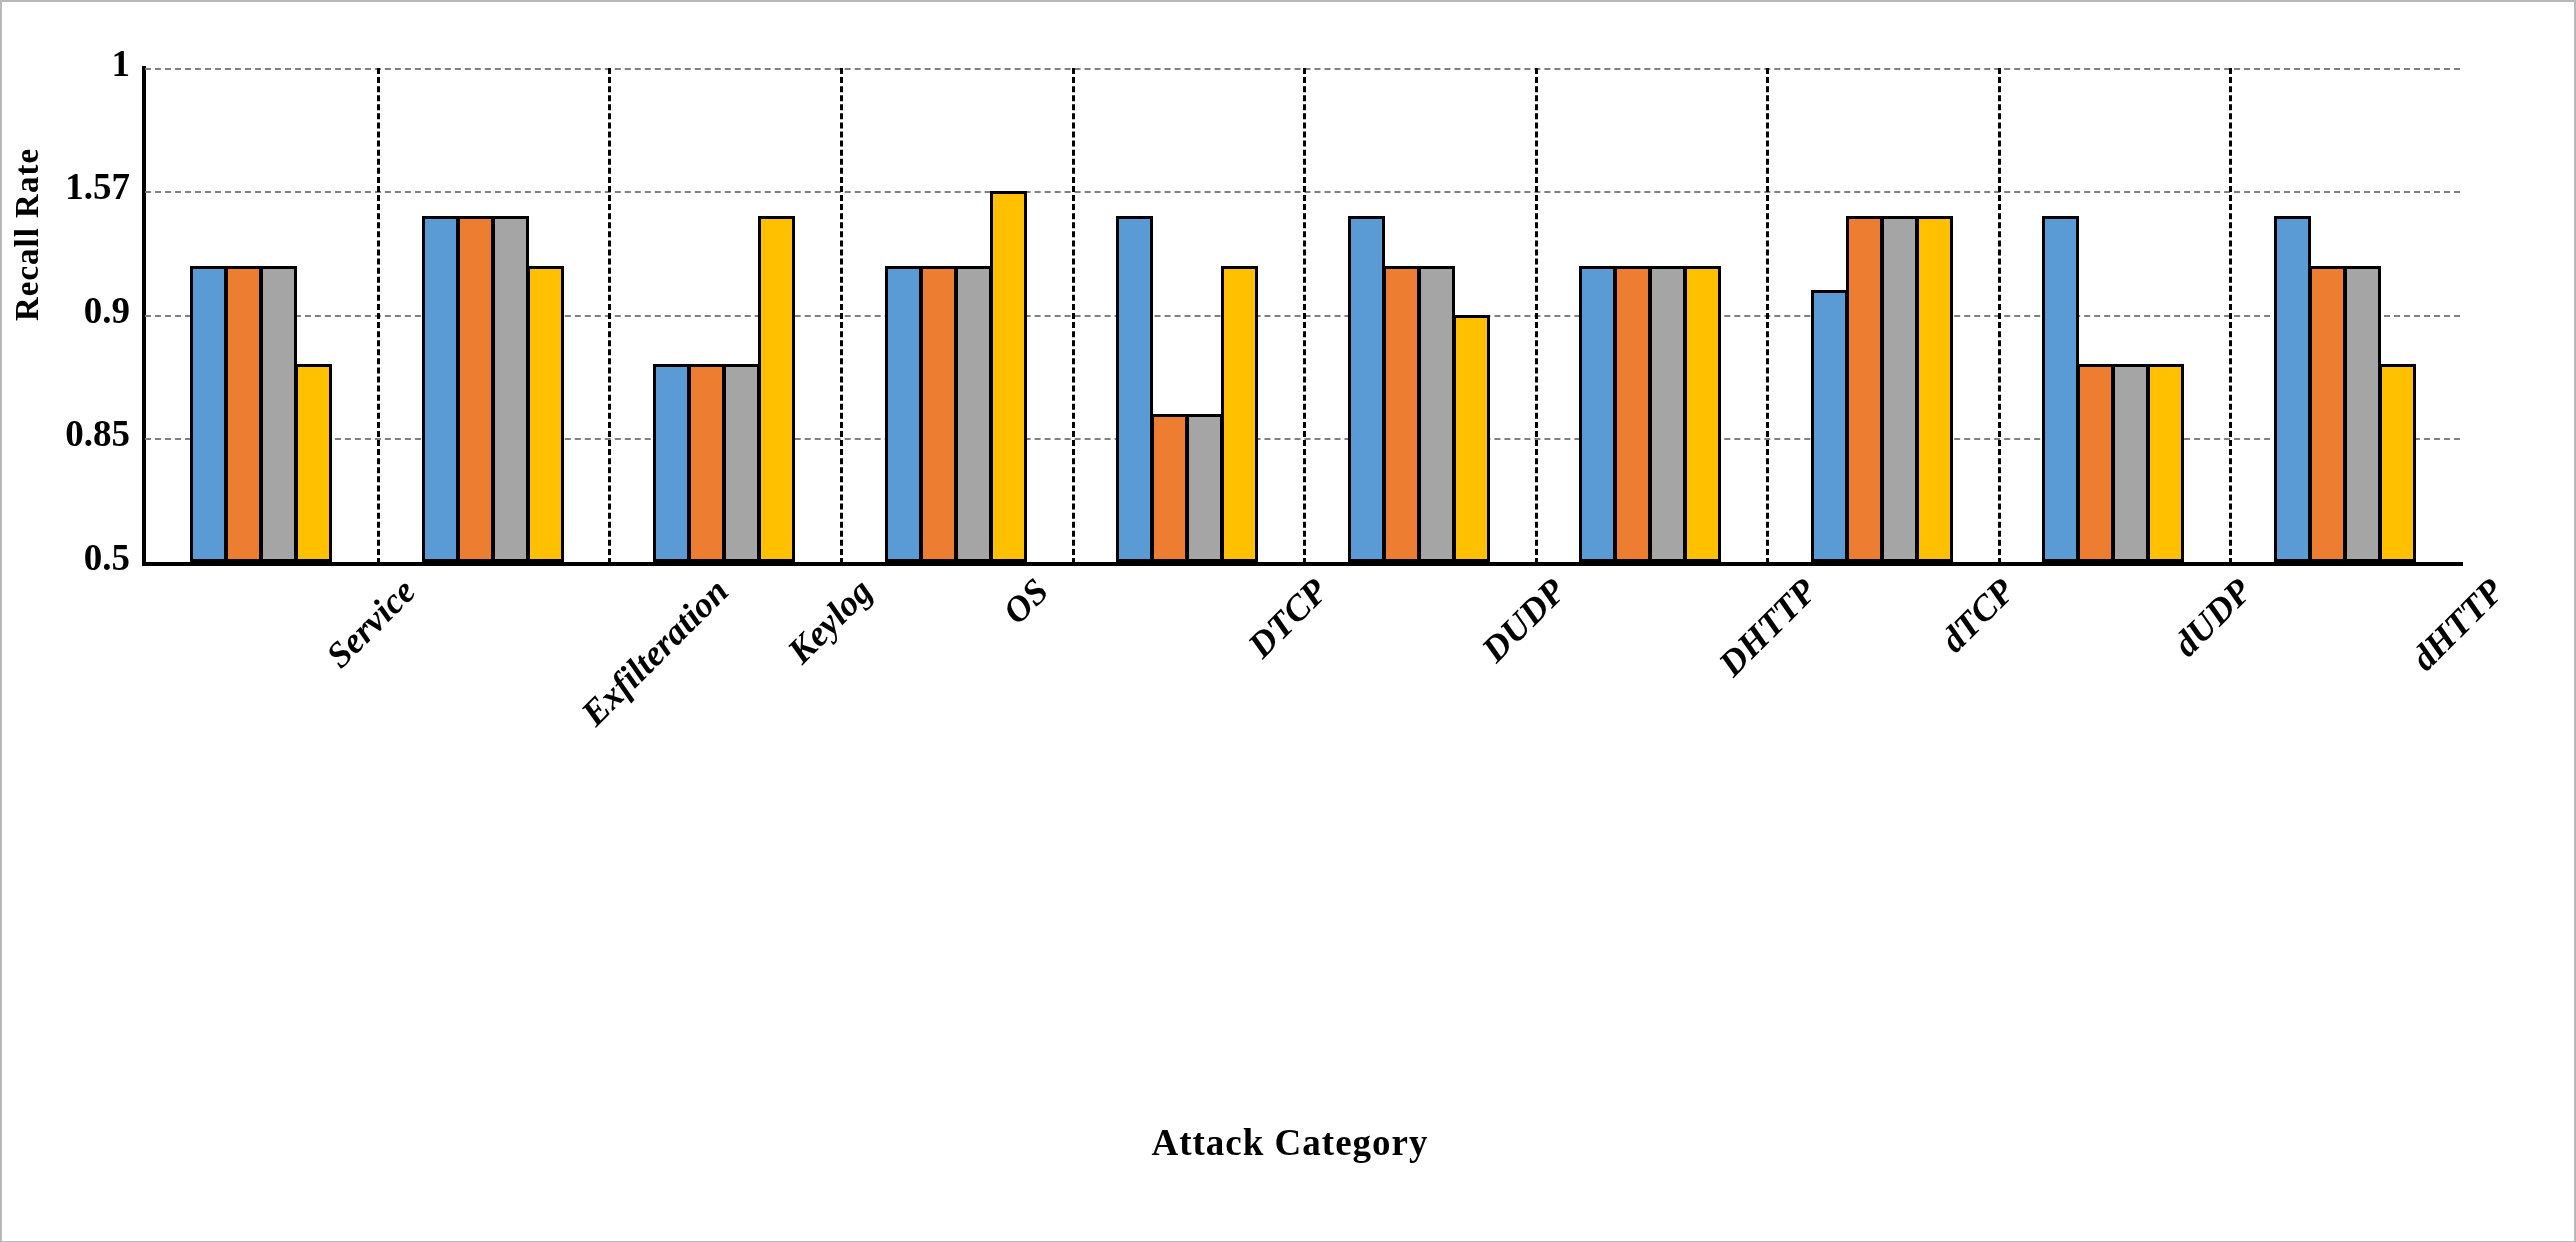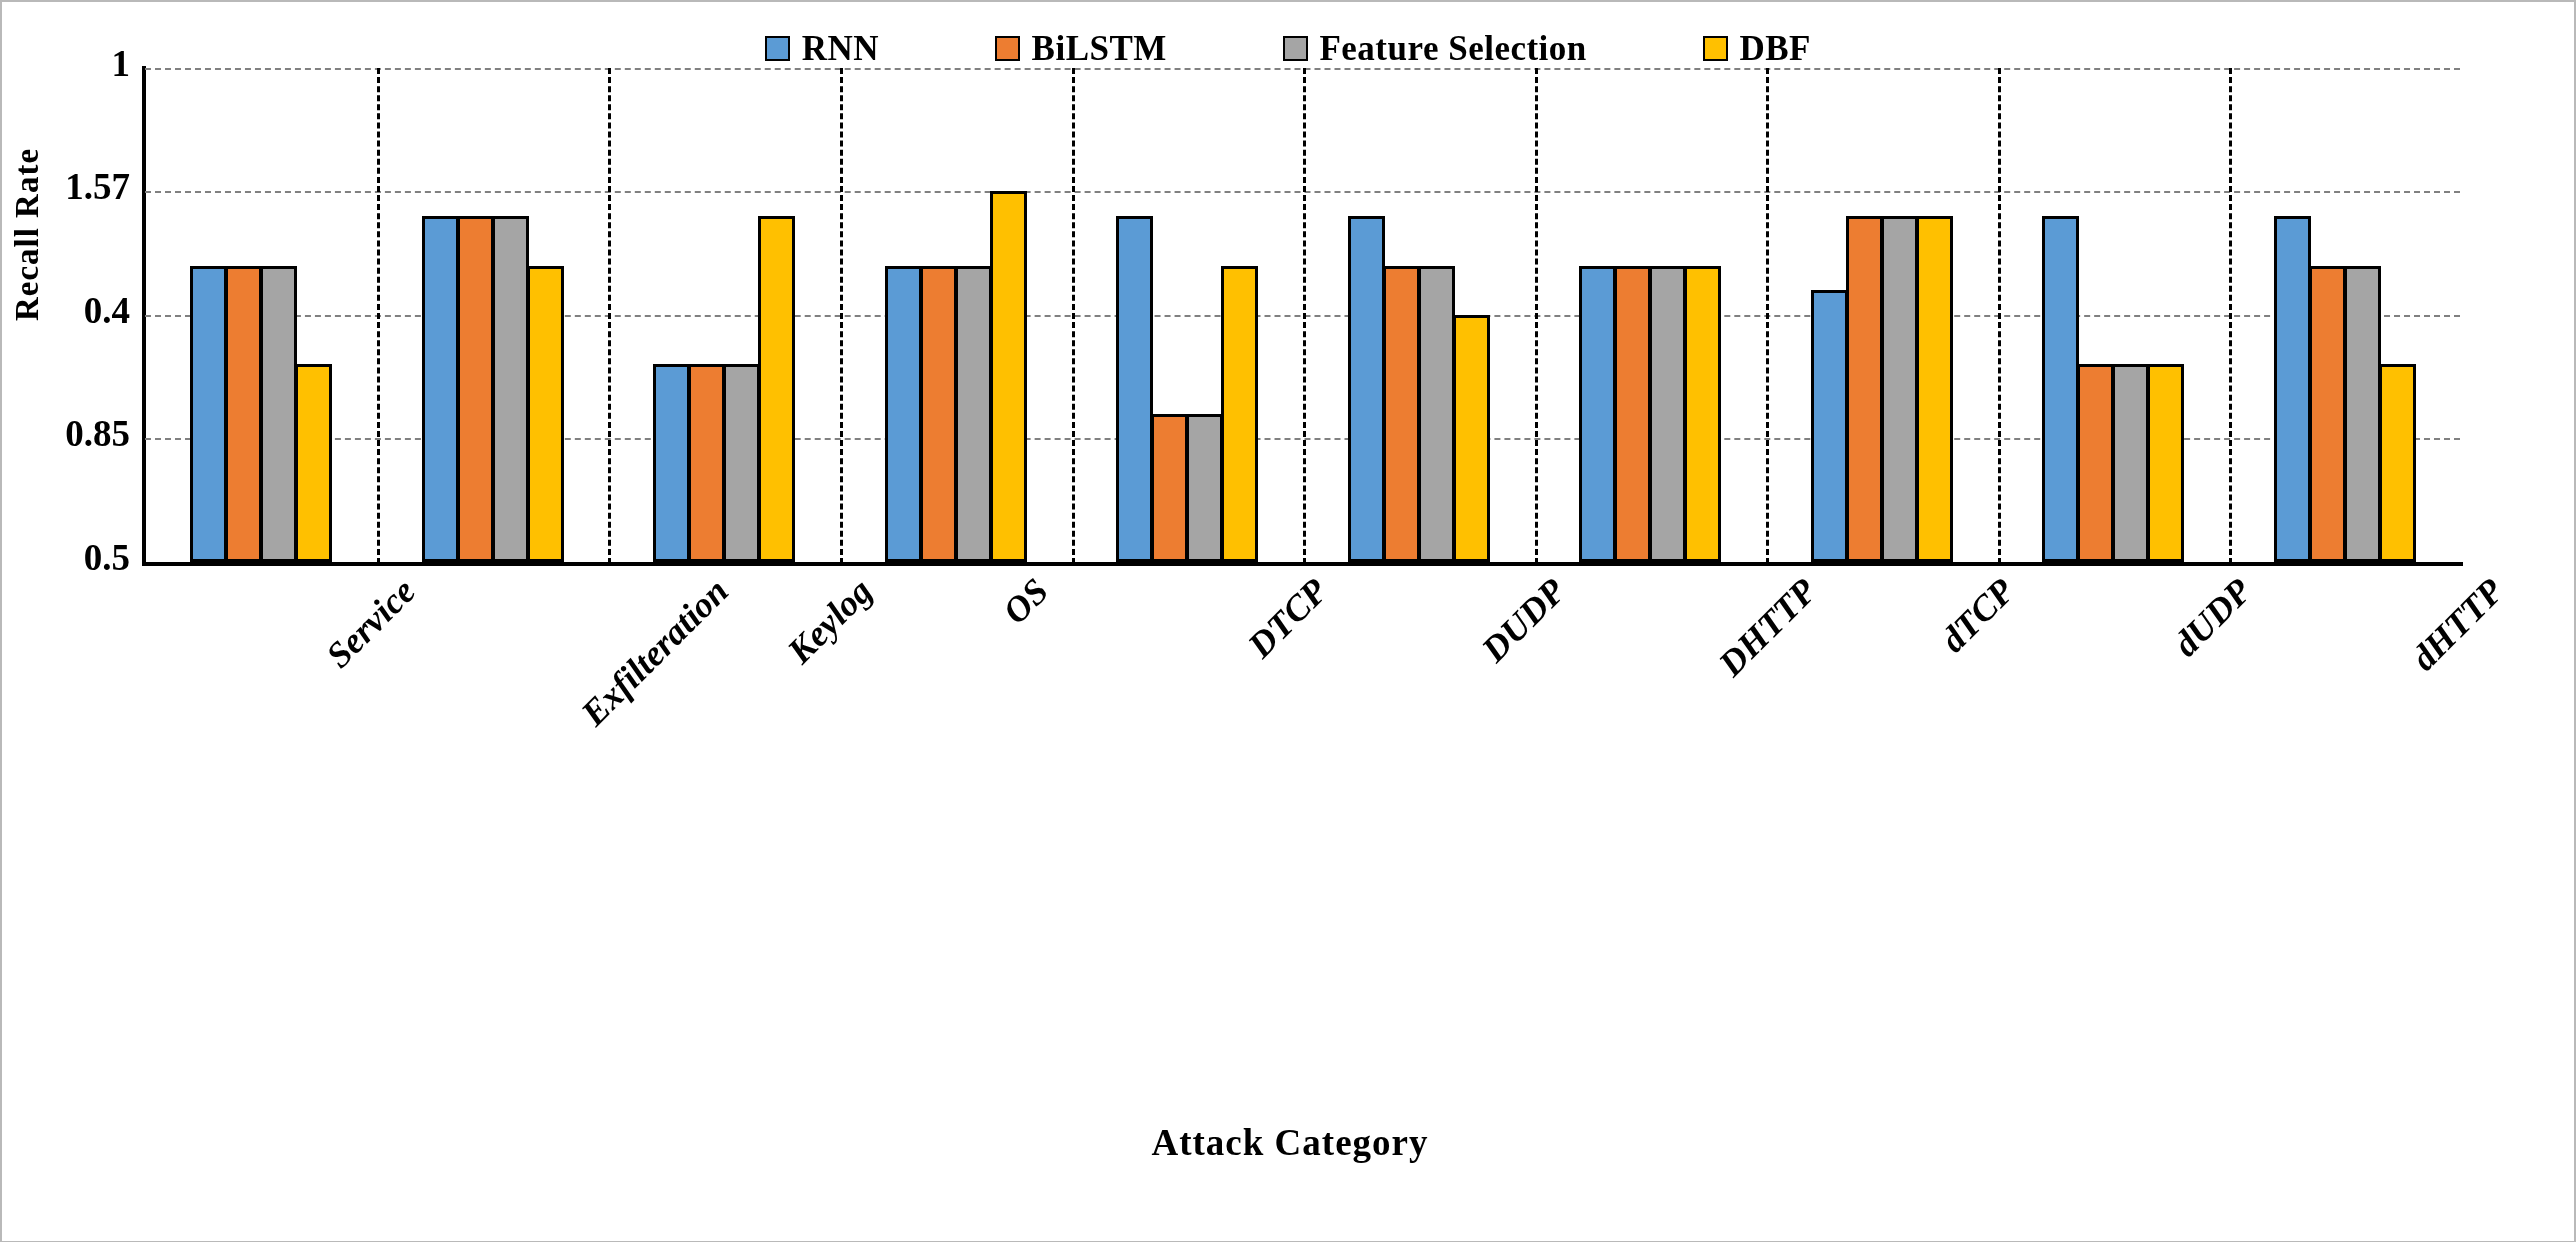--- a/index.html
+++ b/index.html
@@ -38,45 +38,27 @@
   .xlab{position:absolute;top:0;transform:rotate(-45deg);transform-origin:right top;
         font-size:36px;font-weight:bold;font-style:italic;white-space:nowrap;text-align:right;}
   #xtitle{position:absolute;left:0;top:1119px;width:2576px;text-align:center;
           font-size:37px;font-weight:bold;letter-spacing:1px;}
 </style>
 </head>
 <body>
 
 <div id="figure">
 
-  <div id="legend">
-      <div class="legend-item">
-        <span class="legend-swatch" style="background: rgb(91, 155, 213);"></span>
-        <span class="legend-label">RNN</span>
-      </div>
-      <div class="legend-item">
-        <span class="legend-swatch" style="background: rgb(237, 125, 49);"></span>
-        <span class="legend-label">BiLSTM</span>
-      </div>
-      <div class="legend-item">
-        <span class="legend-swatch" style="background: rgb(165, 165, 165);"></span>
-        <span class="legend-label">Feature Selection</span>
-      </div>
-      <div class="legend-item">
-        <span class="legend-swatch" style="background: rgb(255, 192, 0);"></span>
-        <span class="legend-label">DBF</span>
-      </div>
-    </div>
 
   <div id="ylabel">Recall Rate</div>
 
   <div id="yticks">
       <div class="ytick" style="top: 537px;">0.5</div>
       <div class="ytick" style="top: 413px;">0.85</div>
-      <div class="ytick" style="top: 290px;">0.4</div>
+      <div class="ytick" style="top: 290px;">0.9</div>
       <div class="ytick" style="top: 166px;">1.57</div>
       <div class="ytick" style="top: 43px;">1</div>
     </div>
 
   <div class="axis-left"></div>
   <div class="axis-bottom"></div>
 
   <div id="grid">
       <div class="gridline" style="top: 436px;"></div>
       <div class="gridline" style="top: 313px;"></div>

